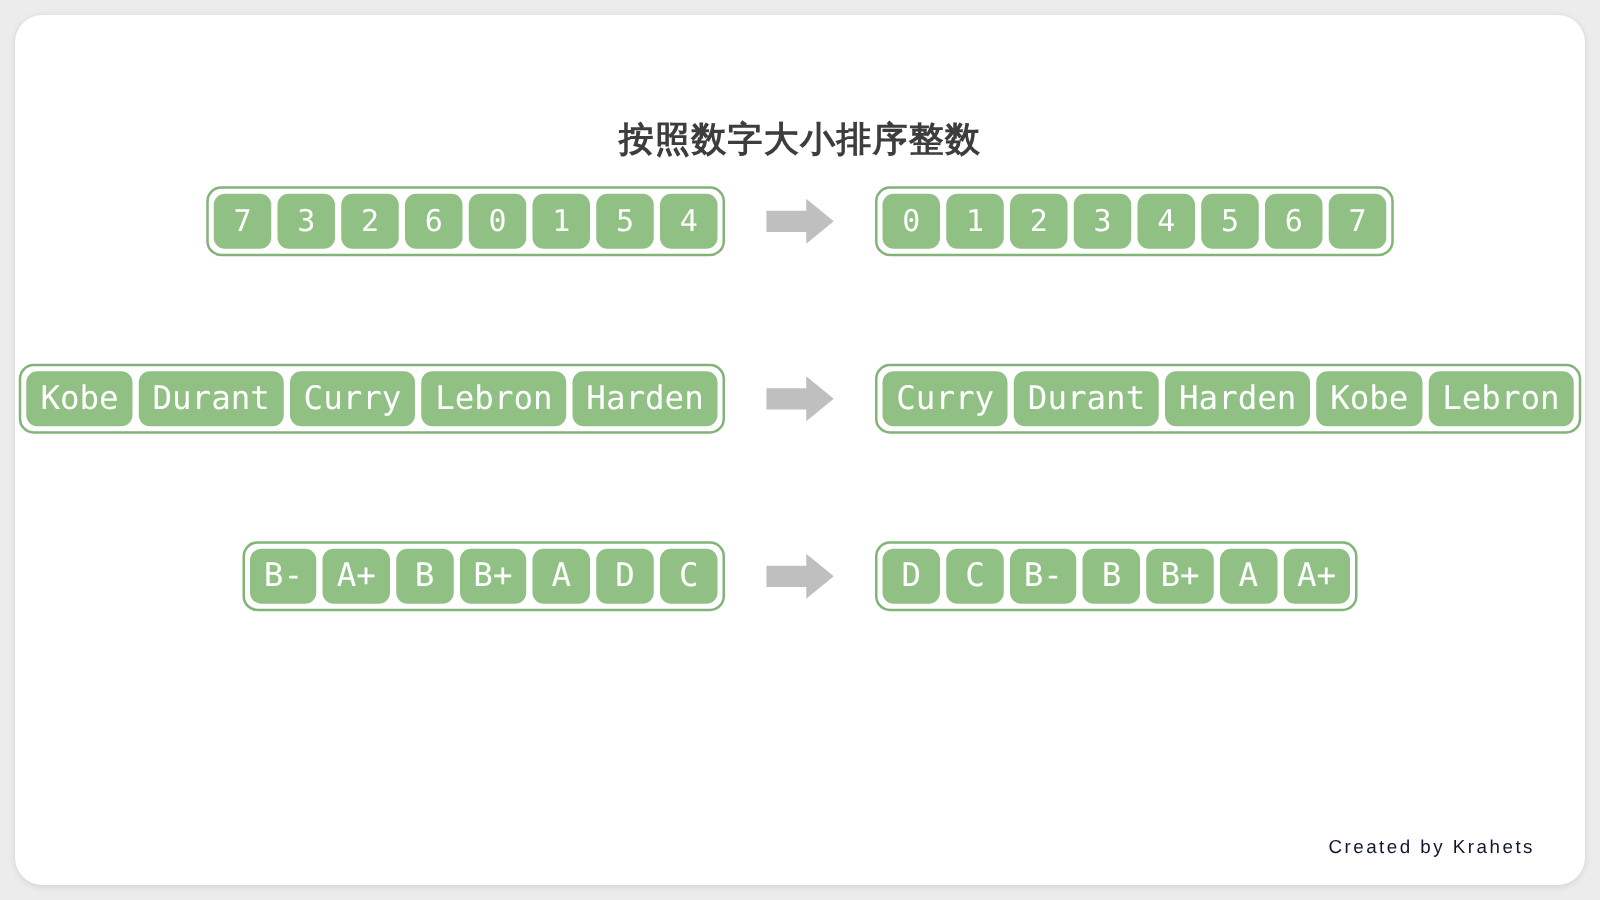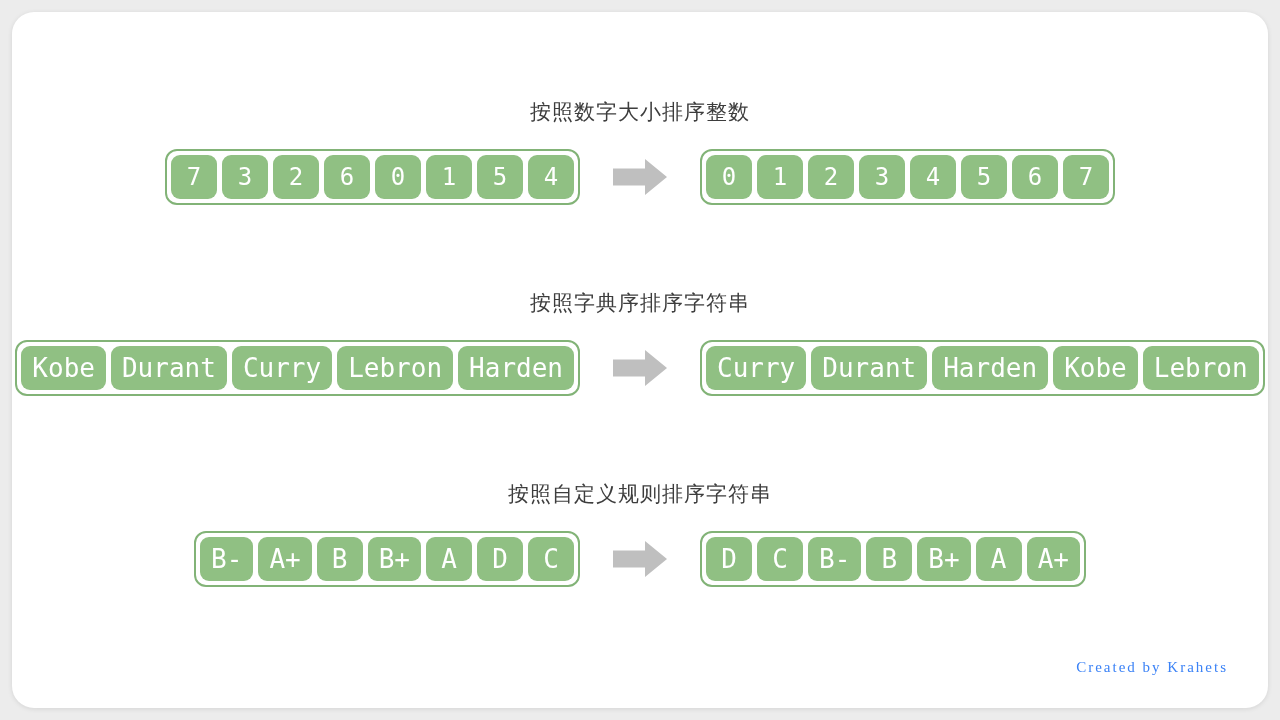--- a/index.html
+++ b/index.html
@@ -19,22 +19,22 @@
   }
   .content {
     padding-top: 88px;
     display: flex;
     flex-direction: column;
   }
   .section { margin-bottom: 86px; }
   .section:last-child { margin-bottom: 0; }
   .section-title {
     text-align: center;
-    font-size: 21px;
-    font-weight: normal;
+    font-size: 28px;
+    font-weight: bold;
     color: #3d3d3d;
     letter-spacing: 1px;
     margin-bottom: 25px;
     line-height: 24px;
   }
   .row {
     display: flex;
     align-items: center;
     width: 100%;
   }
@@ -68,25 +68,25 @@
     font-family: "DejaVu Sans Mono", "Liberation Mono", monospace;
     font-size: 26px;
     line-height: 1;
     white-space: nowrap;
   }
   .cell.num { font-size: 24px; }
   .arrow-icon { display: block; }
   .watermark {
     position: absolute;
     right: 40px;
-    bottom: 32px;
-    font-family: Liberation Serif, serif;
+    bottom: 22px;
+    font-family: Liberation Sans, sans-serif;
     font-size: 15px;
     letter-spacing: 2px;
-    color: #3b82f6;
+    color: #0f172a;
   }
 </style>
 </head>
 <body>
 
 <div class="card">
   <div class="content">
   <div class="section">
     <div class="section-title">按照数字大小排序整数</div>
     <div class="row">
@@ -116,21 +116,20 @@
               <div class="cell num">4</div>
               <div class="cell num">5</div>
               <div class="cell num">6</div>
               <div class="cell num">7</div>
             </div>
       </div>
     </div>
   </div>
 
   <div class="section">
-    <div class="section-title">按照字典序排序字符串</div>
     <div class="row">
       <div class="side left">
         <div class="array-box">
               <div class="cell">Kobe</div>
               <div class="cell">Durant</div>
               <div class="cell">Curry</div>
               <div class="cell">Lebron</div>
               <div class="cell">Harden</div>
             </div>
       </div>
@@ -145,21 +144,20 @@
               <div class="cell">Durant</div>
               <div class="cell">Harden</div>
               <div class="cell">Kobe</div>
               <div class="cell">Lebron</div>
             </div>
       </div>
     </div>
   </div>
 
   <div class="section">
-    <div class="section-title">按照自定义规则排序字符串</div>
     <div class="row">
       <div class="side left">
         <div class="array-box">
               <div class="cell">B-</div>
               <div class="cell">A+</div>
               <div class="cell">B</div>
               <div class="cell">B+</div>
               <div class="cell">A</div>
               <div class="cell">D</div>
               <div class="cell">C</div>

